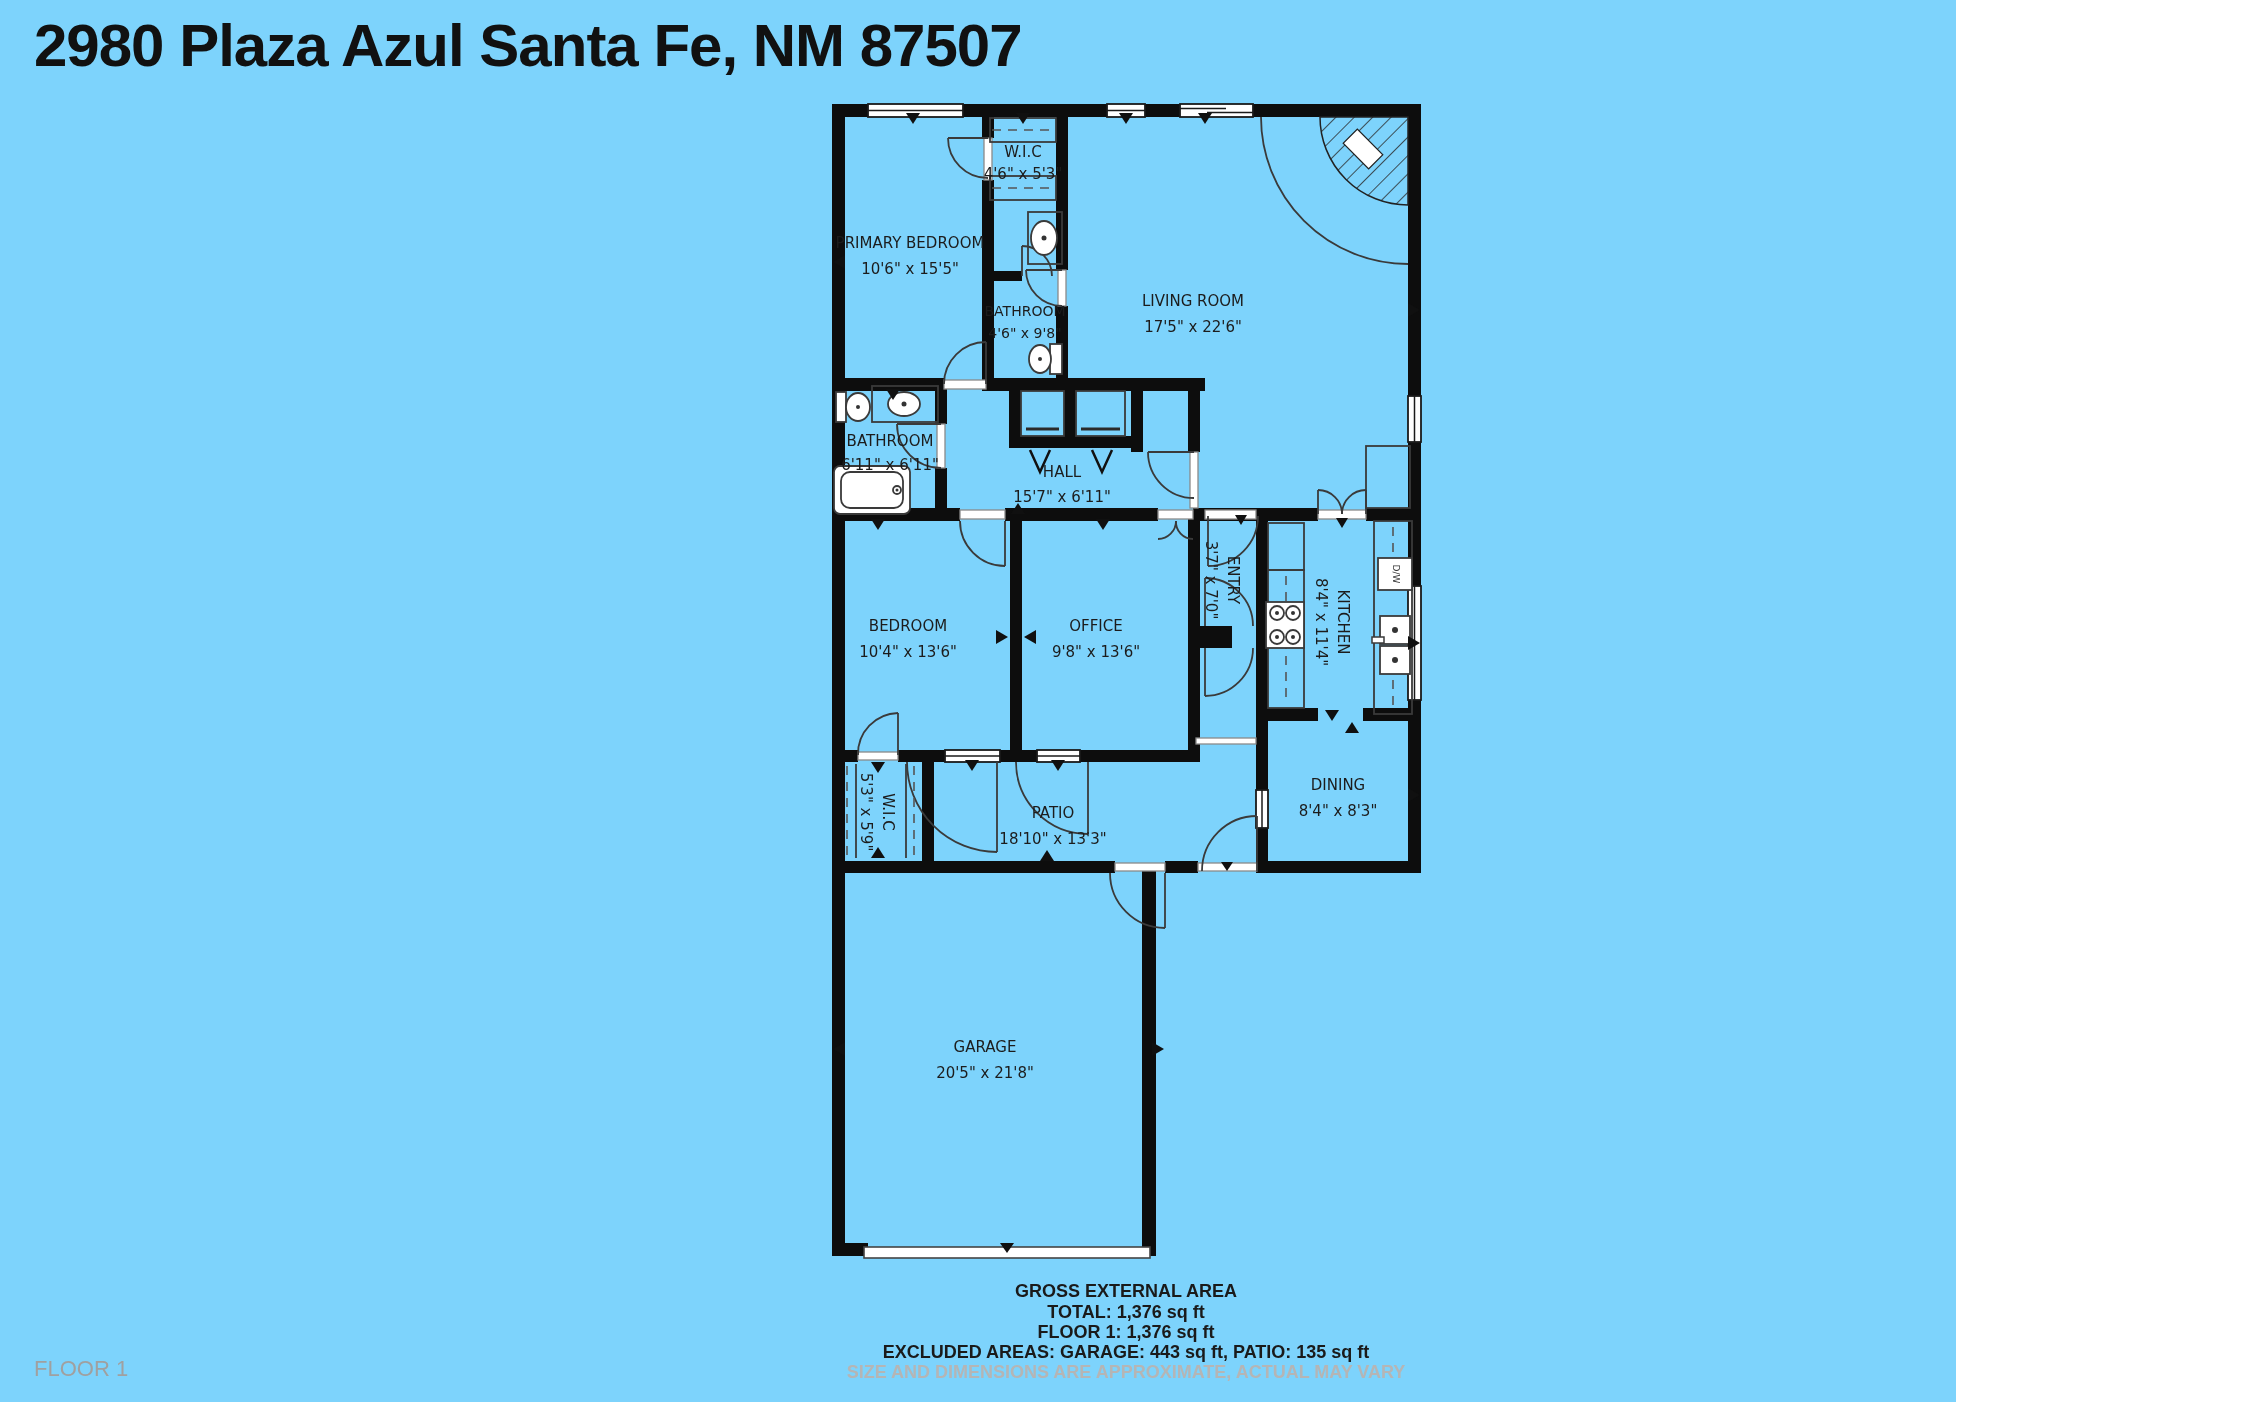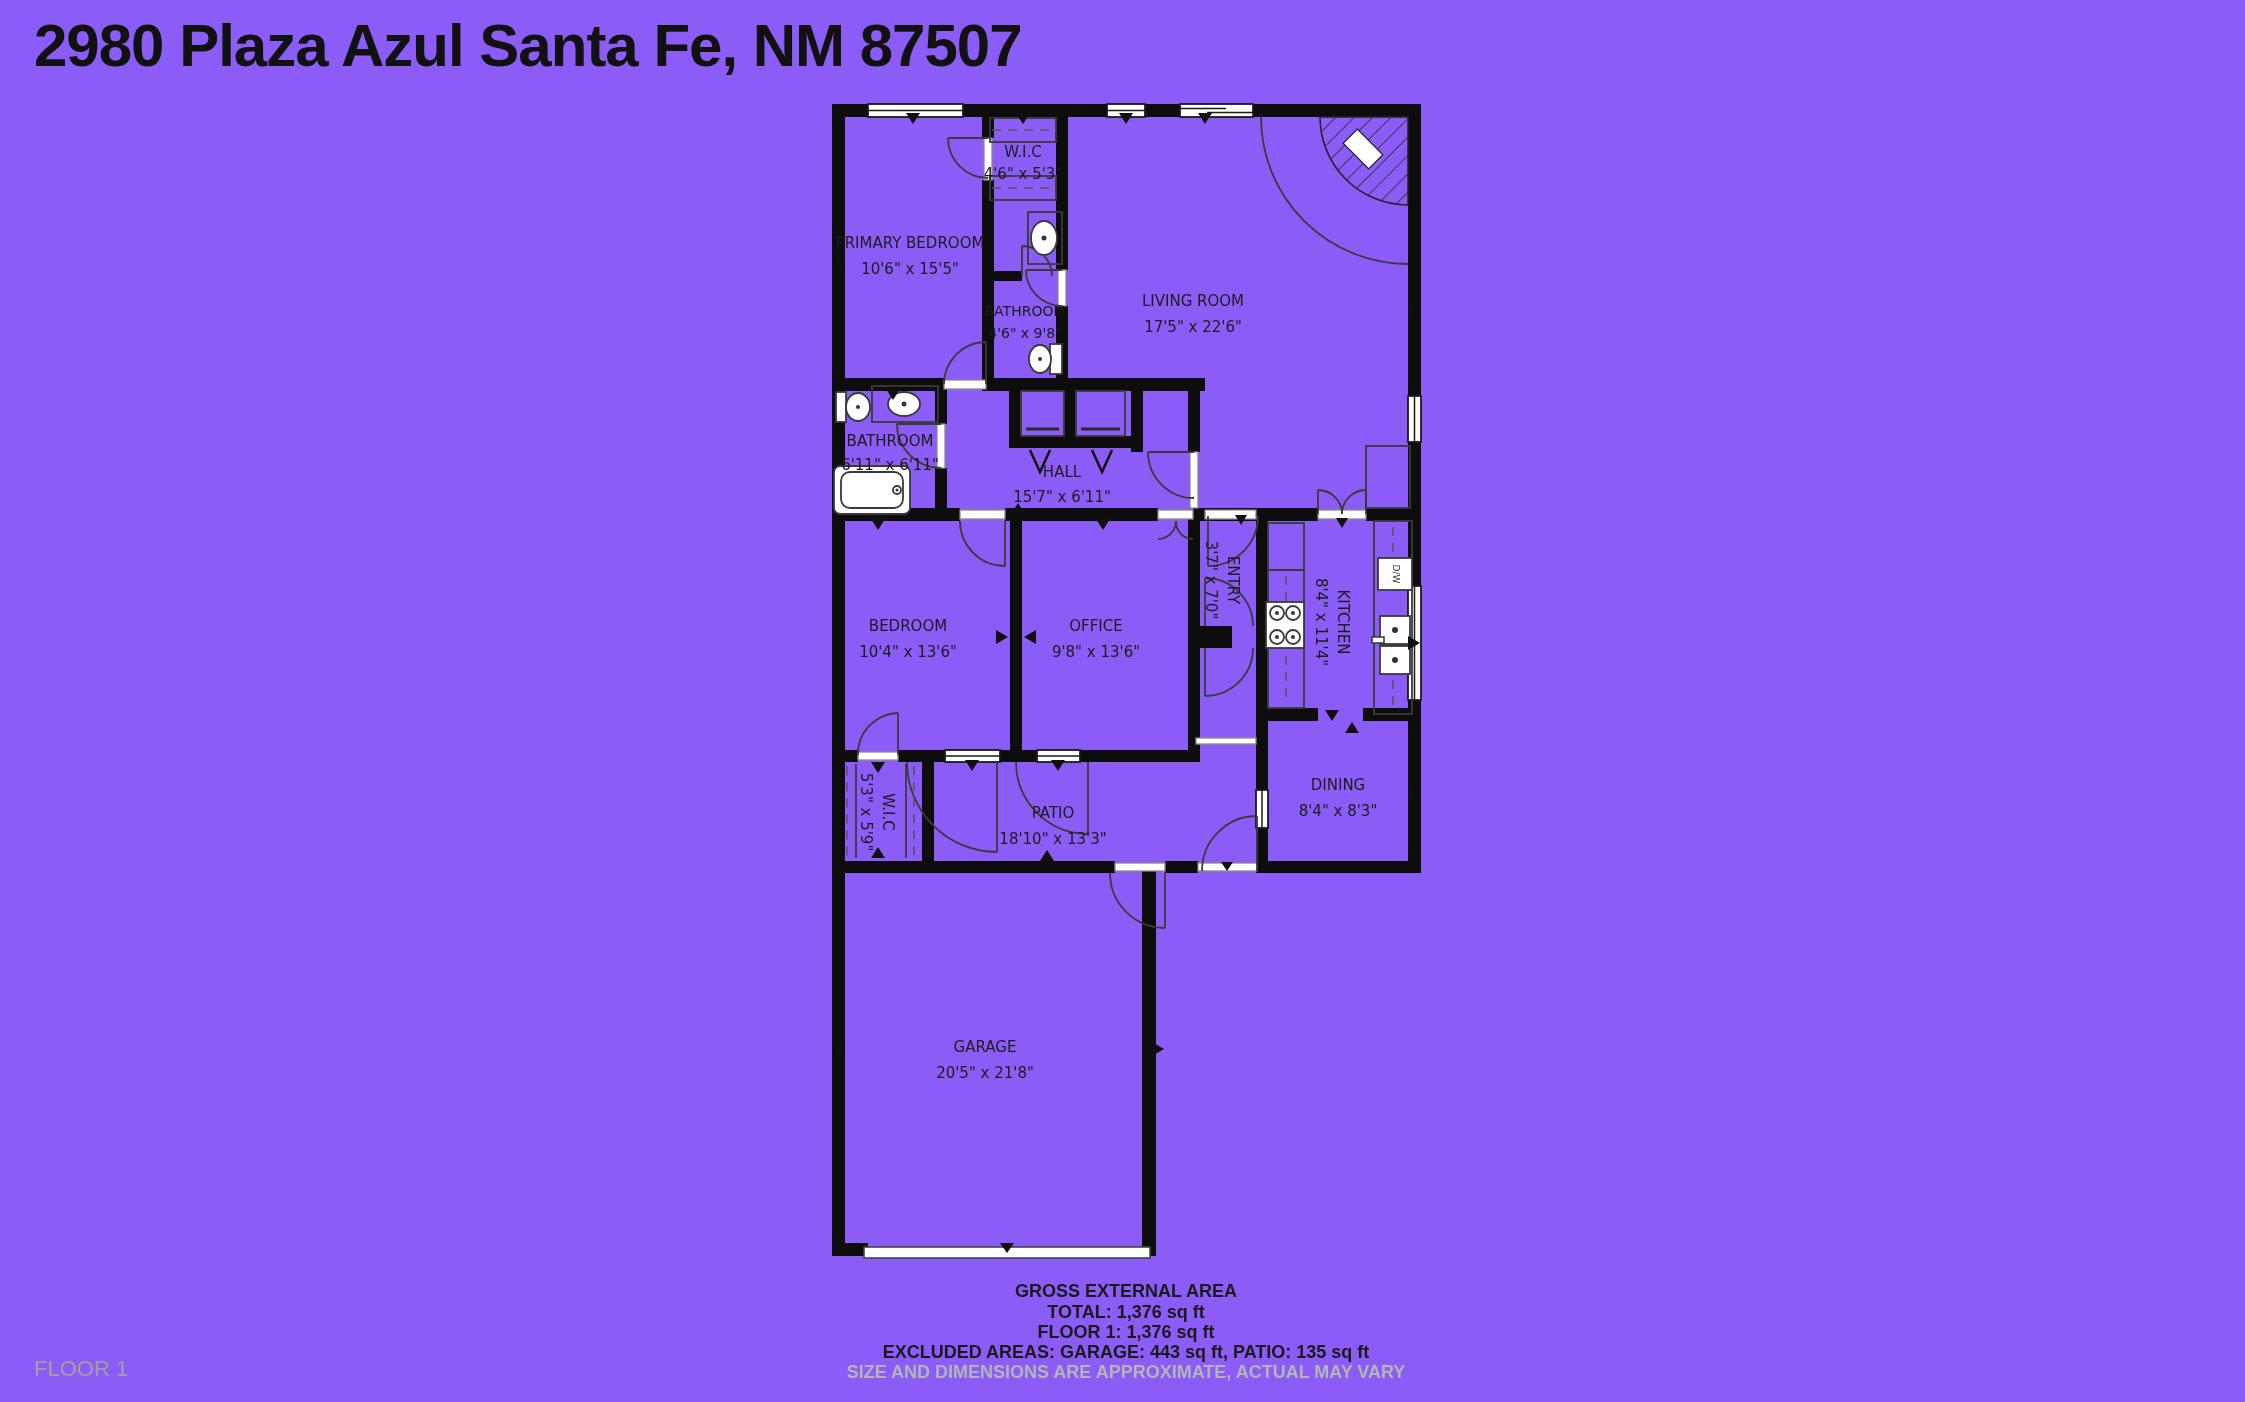--- a/index.html
+++ b/index.html
@@ -1,16 +1,16 @@
 <!DOCTYPE html>
 <html><head>
 <meta charset="utf-8">
 <style>
   html,body{margin:0;padding:0;background:#ffffff;}
-  .stage{position:relative;width:2245px;height:1402px;background:#8b5cf6;overflow:hidden;}
+  .stage{position:relative;width:1956px;height:1402px;background:#7dd3fc;overflow:hidden;}
   svg{display:block;}
   .w{fill:#0d0d0d;}
   .thin{stroke:#3a3a3a;stroke-width:1.8;fill:none;}
   .fix{stroke:#3a3a3a;stroke-width:1.8;fill:#ffffff;}
   .dash{stroke:#555;stroke-width:1.6;stroke-dasharray:9 7;fill:none;}
   .thr{fill:#ffffff;stroke:#8a8a8a;stroke-width:1.3;}
   .win{fill:#ffffff;stroke:#1a1a1a;stroke-width:1.8;}
   .mull{stroke:#1a1a1a;stroke-width:1.5;fill:none;}
   .arr{fill:#101010;}
   .lbl{font-family:"DejaVu Sans",sans-serif;font-size:15px;fill:#1c1c1c;text-anchor:middle;}

